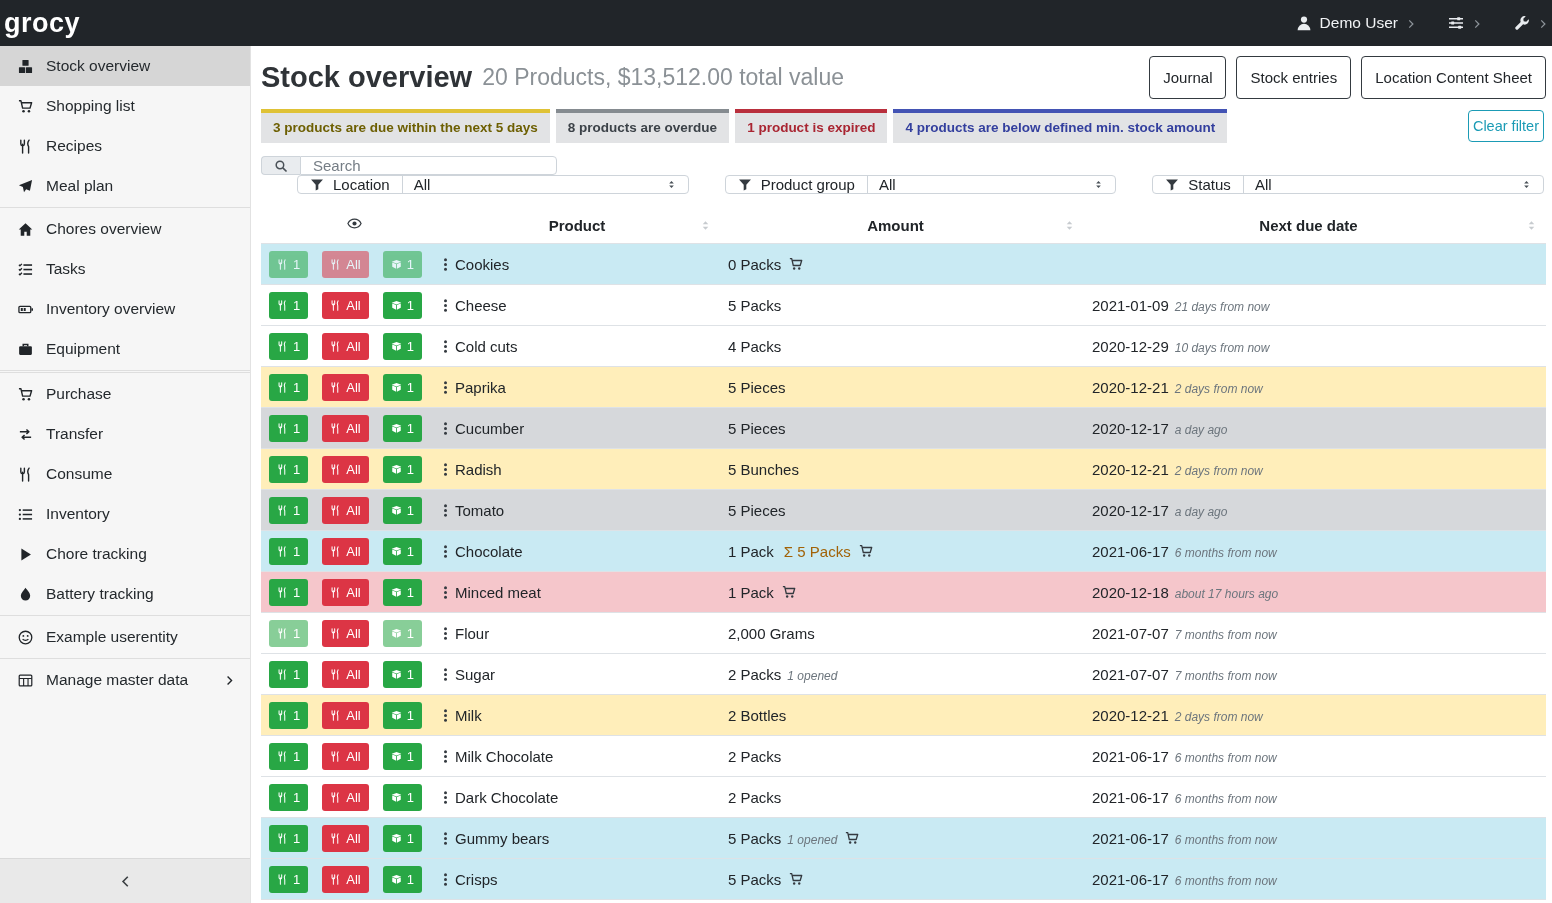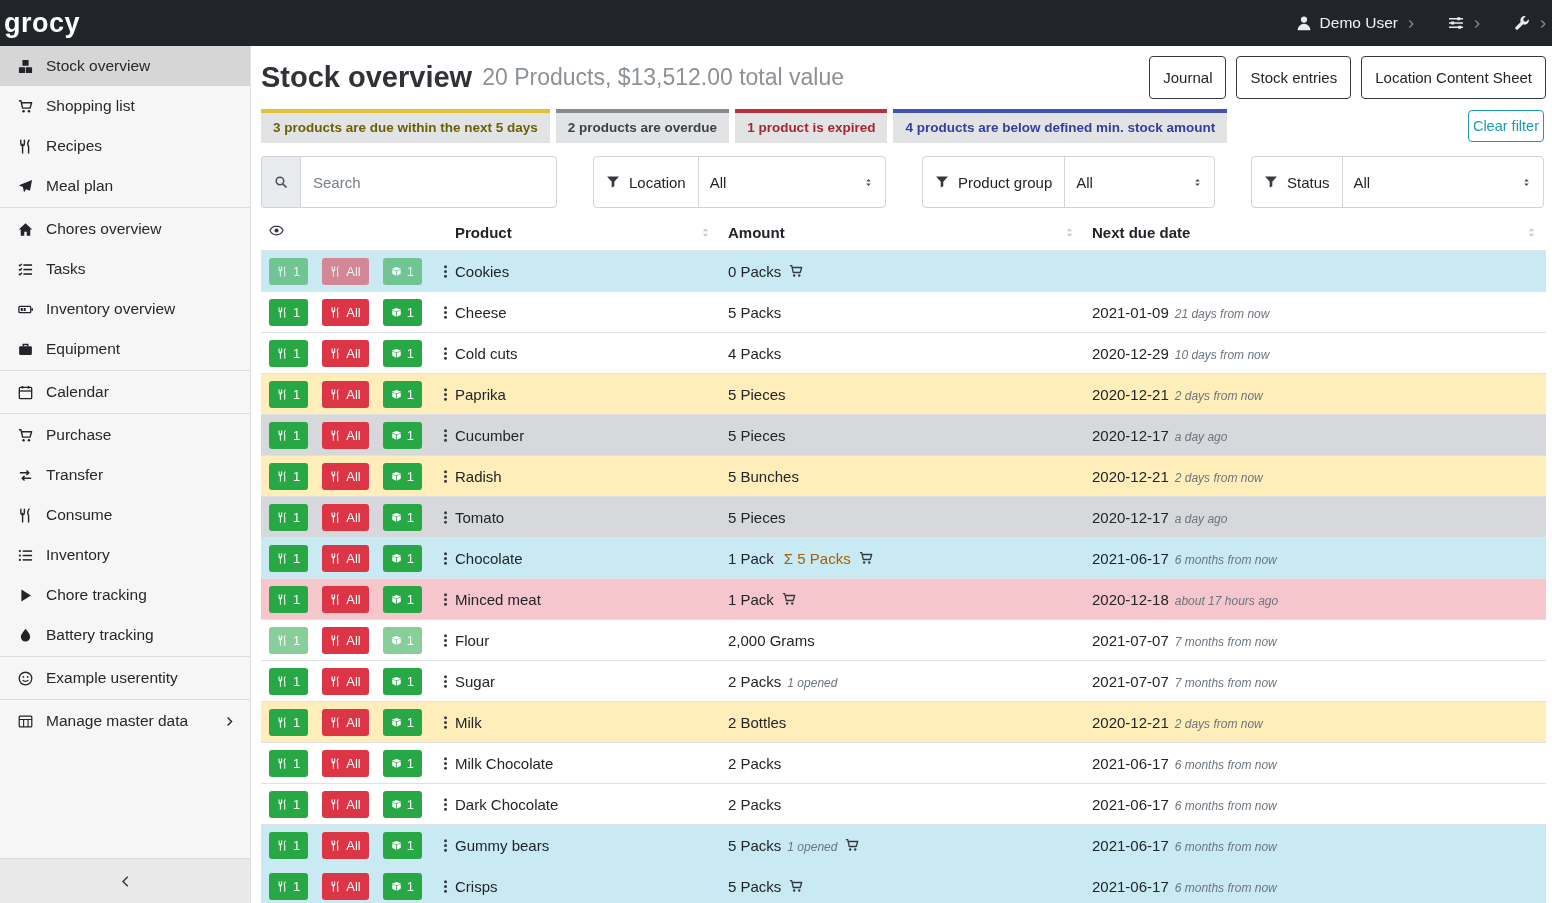--- a/index.html
+++ b/index.html
@@ -38,35 +38,35 @@
   .head-buttons { margin-left: auto; display: flex; gap: 10px; }
   .head-buttons button { background: #fff; border: 1px solid #343a40; color: #212529; font-size: 15px; padding: 12px 13px; border-radius: 4px; cursor: pointer; }
 
   
   .banners-row { display: flex; align-items: center; margin-bottom: 13px; }
   .banners { display: flex; gap: 6px; align-items: stretch; }
   .banner { border-top: 4px solid; background: #e2e3e5; padding: 7px 12px 8px; font-size: 13.5px; font-weight: 700; cursor: pointer; white-space: nowrap; }
   .clear-filter { margin-left: auto; margin-right: 2px; background: #fff; border: 1px solid var(--clear-filter, #17a2b8); color: var(--clear-filter, #17a2b8); padding: 7px 4px; border-radius: 4px; font-size: 14.5px; cursor: pointer; }
 
   
-  .filters { display: flex; margin-bottom: 9px; height: 52px; }
+  .filters { display: flex; margin-bottom: 16px; height: 38px; flex-direction: column; }
   .search-group { display: flex; width: 296px; }
   .search-addon { background: #e9ecef; border: 1px solid #ced4da; border-right: none; border-radius: 4px 0 0 4px; display: flex; align-items: center; padding: 0 12px; color: #495057; font-size: 14px; }
   .search-group input { flex: 1; border: 1px solid #ced4da; border-radius: 0 4px 4px 0; padding: 0 12px; font-size: 15px; color: #212529; min-width: 0; outline: none; }
   input::placeholder { color: #757d85; }
   .filter-groups { flex: 1; display: flex; gap: 36px; margin-left: 36px; margin-right: 2px; }
   .filter-group { flex: 1; display: flex; align-items: stretch; border: 1px solid #ced4da; border-radius: 4px; background: #fff; }
   .filter-label { display: flex; align-items: center; gap: 9px; padding: 0 12px; font-size: 15px; color: #212529; }
   .filter-label [data-icon] { font-size: 14px; color: #343a40; }
   .filter-select { flex: 1; display: flex; align-items: center; justify-content: space-between; border-left: 1px solid #ced4da; padding: 0 11px; cursor: pointer; font-size: 15px; }
   .filter-select [data-icon] { font-size: 11px; color: #495057; }
 
   
   .stock-table { width: 100%; border-collapse: collapse; table-layout: fixed; }
-  .stock-table th { text-align: left; font-size: 15px; font-weight: 700; padding: 6px 8px 9px; border-bottom: 1px solid #dee2e6; }
+  .stock-table th { text-align: center; font-size: 15px; font-weight: 700; padding: 6px 8px 9px; border-bottom: 1px solid #dee2e6; }
   .th-actions [data-icon] { font-size: 15px; color: #343a40; cursor: pointer; }
   .sort { float: right; color: #c7cbcf; font-size: 13px; margin-top: 2px; cursor: pointer; }
   .stock-table td { padding: 0 8px; border-bottom: 1px solid #dee2e6; font-size: 15px; height: 41px; vertical-align: middle; }
   .actions { display: flex; gap: 14px; align-items: center; }
   .btn-act { display: inline-flex; align-items: center; gap: 5px; border: none; border-radius: 3px; color: #fff; font-size: 13px; height: 27px; padding: 0 8px; cursor: pointer; }
   .btn-act.green { background: var(--success, #28a745); }
   .btn-act.red { background: var(--danger, #dc3545); }
   .btn-act [data-icon] { font-size: 11px; }
   .btn-act.disabled { opacity: .55; cursor: default; }
   .btn-dots { background: transparent; border: none; color: #343a40; font-size: 15px; cursor: pointer; padding: 0 2px; display: inline-flex; }
@@ -215,31 +215,20 @@
     <span class="s-icon" data-icon="briefcase">
             <svg xmlns="http://www.w3.org/2000/svg" viewBox="0 0 16 16" width="1em" height="1em" fill="currentColor">
               <rect x="1.2" y="4.6" width="13.6" height="9.2" rx="1.2"></rect>
               <path d="M5.6 4.4V2.6h4.8v1.8" fill="none" stroke="currentColor" stroke-width="1.6"></path>
             </svg>
           </span>
     <span class="s-label">Equipment</span>
 
   </div>
         <div class="sidebar-divider"></div>
-        <div class="sidebar-item">
-    <span class="s-icon" data-icon="calendar">
-            <svg xmlns="http://www.w3.org/2000/svg" viewBox="0 0 16 16" width="1em" height="1em" fill="currentColor">
-              <rect x="1.4" y="2.6" width="13.2" height="12" rx="1.1" fill="none" stroke="currentColor" stroke-width="1.4"></rect>
-              <path d="M1.4 6.4h13.2" stroke="currentColor" stroke-width="1.4"></path>
-              <path d="M4.8 1v2.8M11.2 1v2.8" stroke="currentColor" stroke-width="1.7"></path>
-            </svg>
-          </span>
-    <span class="s-label">Calendar</span>
-
-  </div>
         <div class="sidebar-divider"></div>
         <div class="sidebar-item">
     <span class="s-icon" data-icon="cart">
             <svg xmlns="http://www.w3.org/2000/svg" viewBox="0 0 16 16" width="1em" height="1em" fill="currentColor">
               <path d="M1 1.8h2.1l1.8 7.9h7.9l1.7-5.7H4.3" fill="none" stroke="currentColor" stroke-width="1.5" stroke-linejoin="round"></path>
               <circle cx="5.9" cy="13.1" r="1.35"></circle>
               <circle cx="11.7" cy="13.1" r="1.35"></circle>
             </svg>
           </span>
     <span class="s-label">Purchase</span>
@@ -352,21 +341,21 @@
         <button>Location Content Sheet</button>
       </div>
     </div>
 
     <div class="banners-row">
       <div class="banners">
           <div class="banner" style="border-top-color: rgb(223, 194, 54); color: rgb(109, 95, 2);">
     <span class="banner-text">3 products are due within the next 5 days</span>
   </div>
           <div class="banner" style="border-top-color: rgb(133, 139, 144); color: rgb(60, 66, 72);">
-    <span class="banner-text">2 products are overdue</span>
+    <span class="banner-text">8 products are overdue</span>
   </div>
           <div class="banner" style="border-top-color: rgb(185, 47, 61); color: rgb(169, 37, 50);">
     <span class="banner-text">1 product is expired</span>
   </div>
           <div class="banner" style="border-top-color: rgb(67, 83, 180); color: rgb(51, 63, 158);">
     <span class="banner-text">4 products are below defined min. stock amount</span>
   </div>
         </div>
       <button class="clear-filter">Clear filter</button>
     </div>

